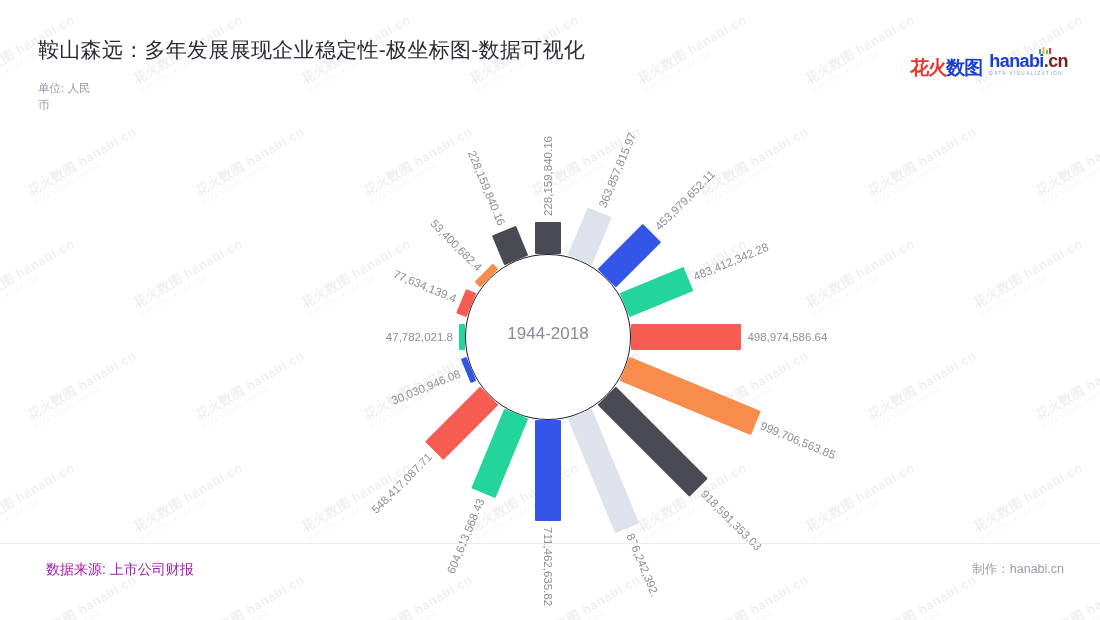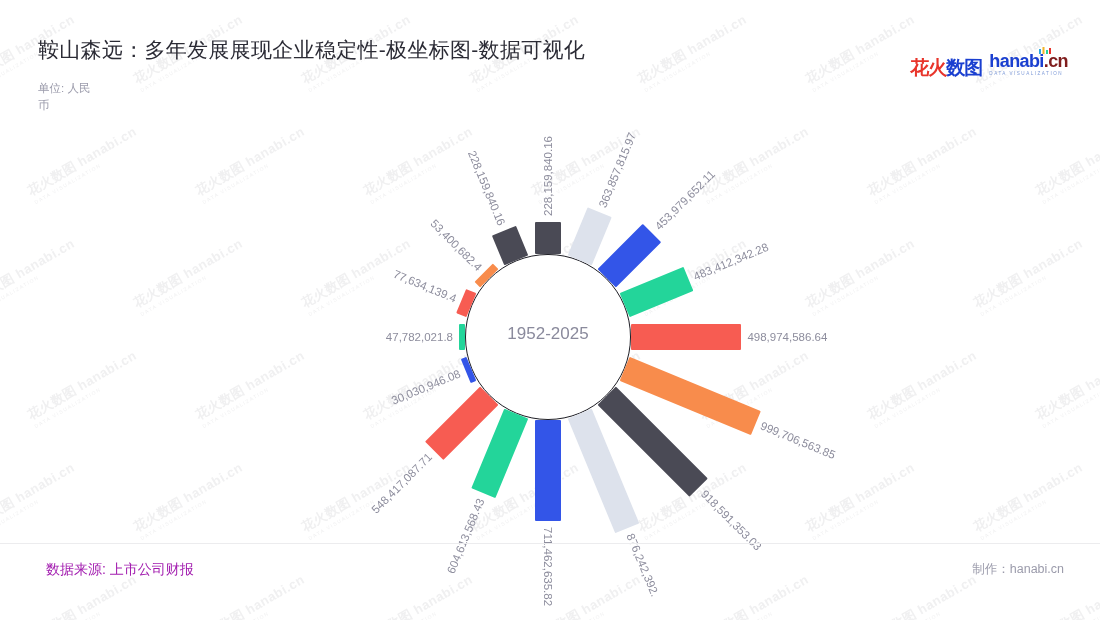--- a/index.html
+++ b/index.html
@@ -143,21 +143,21 @@
         <rect x="11" y="2" width="2" height="6" fill="#e8342a"></rect>
       </svg>
       <div class="logo-en"><span>hanabi</span><span class="dot">.cn</span></div>
       <div class="logo-tag">DATA VISUALIZATION</div>
     </div>
   </div>
 
   <div class="chart">
     <div class="polar" id="polar">
       <div class="hole"></div>
-      <div class="center-label">1952-2025</div>
+      <div class="center-label">1944-2018</div>
     <div class="spoke" style="transform: rotate(0deg);">
           <div class="bar" style="width: 26px; height: 32.4082px; left: -13px; top: -115.408px; background: rgb(74, 74, 85);"></div>
         </div>
         <div class="blabel" style="left: 7.43411e-15px; top: -121.408px; transform-origin: left center; transform: translate(0px, -50%) rotate(-90deg);">228,159,840.16</div>
         <div class="spoke" style="transform: rotate(22.5deg);">
           <div class="bar" style="width: 26px; height: 51.683px; left: -13px; top: -134.683px; background: rgb(221, 226, 236);"></div>
         </div>
         <div class="blabel" style="left: 53.837px; top: -129.974px; transform-origin: left center; transform: translate(0px, -50%) rotate(-67.5deg);">363,857,815.97</div>
         <div class="spoke" style="transform: rotate(45deg);">
           <div class="bar" style="width: 26px; height: 64.484px; left: -13px; top: -147.484px; background: rgb(51, 85, 232);"></div>

